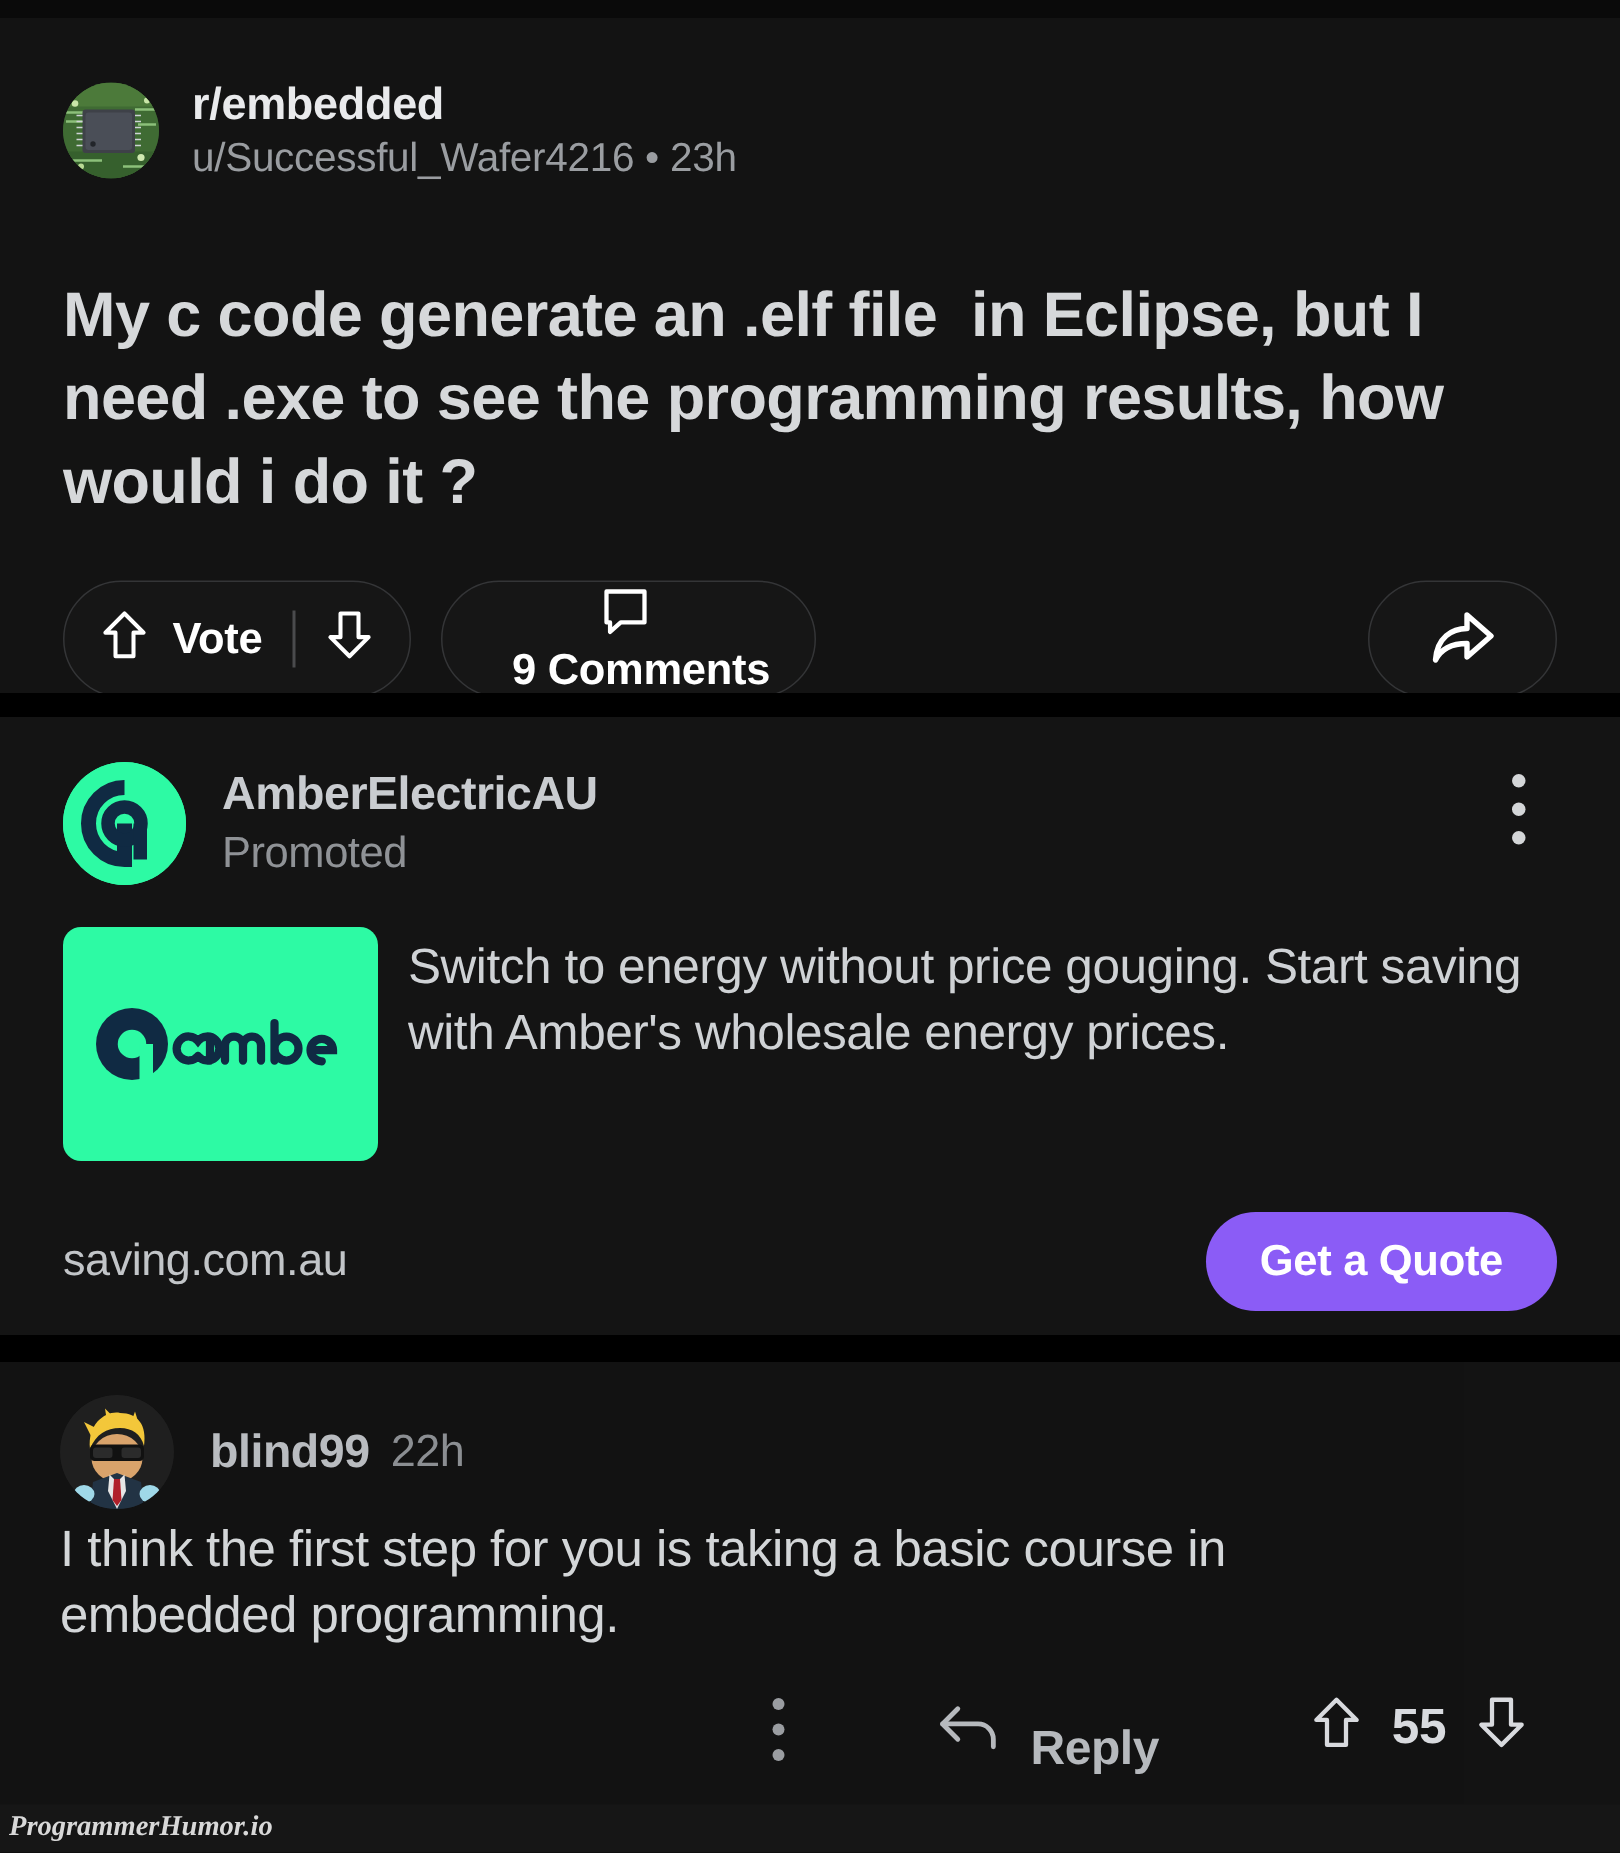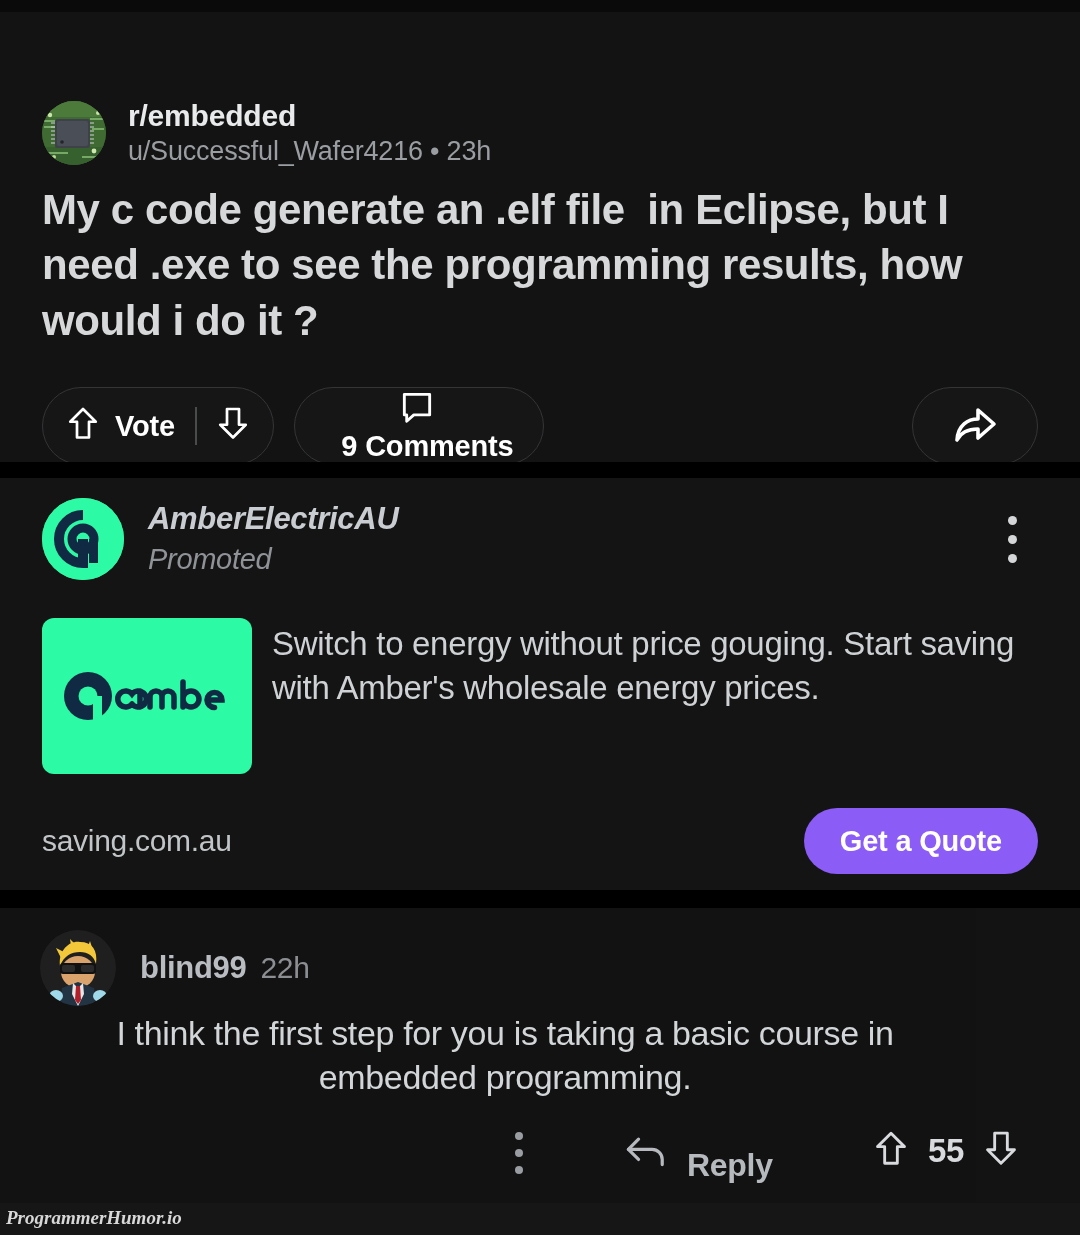--- a/index.html
+++ b/index.html
@@ -9,21 +9,21 @@
     font-family:"Liberation Sans", sans-serif;
     overflow:hidden;
   }
   #screen { position:relative; width:1080px; height:1235px; background:#131313; }
 
   .top-strip { position:absolute; top:0; left:0; width:1080px; height:12px; background:#0a0a0a; }
 
   
   .post { position:absolute; top:12px; left:0; width:1080px; height:450px; background:#131313; }
 
-  .post-head { position:absolute; top:40px; left:42px; display:flex; align-items:center;margin-top:46px; }
+  .post-head { position:absolute; top:40px; left:42px; display:flex; align-items:center; }
   .sub-avatar {
     width:64px; height:64px; border-radius:50%; flex:none; overflow:hidden;
     background:#2f4a2a; position:relative;
   }
   .pcb { position:absolute; inset:0; }
   .head-text { margin-left:22px; }
   .sub-name { font-size:30px; font-weight:bold; color:#e9eaec; line-height:1.18; letter-spacing:-.2px; }
   .sub-meta { font-size:27px; color:#9a9da1; line-height:1.2; margin-top:2px; letter-spacing:-.2px; }
 
   .post-title {
@@ -46,21 +46,21 @@
   .pill-share {
     position:absolute; right:0; top:0; width:126px; height:78px;
     border:1.5px solid #343537; border-radius:39px; background:#161616;
     display:flex; align-items:center; justify-content:center;
   }
 
   .divider { position:absolute; left:0; width:1080px; background:#000; }
 
   
   .ad { position:absolute; top:478px; left:0; width:1080px; height:412px; background:#141414; }
-  .ad-head { position:absolute; top:20px; left:42px; display:flex; align-items:center;font-style:italic; }
+  .ad-head { position:absolute; top:30px; left:42px; display:flex; align-items:center; }
   .ad-avatar { width:82px; height:82px; border-radius:50%; flex:none; position:relative; background:#2dfaa4; }
   .ad-head-text { margin-left:24px; }
   .ad-name { font-size:31px; font-weight:bold; color:#c9ccd0; line-height:1.18; letter-spacing:-.3px; }
   .ad-promoted { font-size:29px; color:#8f9296; line-height:1.2; margin-top:4px; letter-spacing:-.3px; }
   .ad-kebab { position:absolute; top:38px; right:62px; width:10px; }
   .ad-kebab i { display:block; width:9px; height:9px; border-radius:50%; background:#d4d6d8; margin-bottom:10px; }
   .ad-kebab i:last-child { margin-bottom:0; }
 
   .ad-body { position:absolute; top:140px; left:42px; width:996px; display:flex; }
   .ad-thumb {
@@ -73,21 +73,21 @@
   }
   .ad-foot { position:absolute; top:330px; left:42px; width:996px; height:66px; }
   .ad-url { font-size:30px; color:#c2c5c8; line-height:66px; letter-spacing:-.3px; }
   .ad-cta {
     position:absolute; right:0; top:0; height:66px; padding:0 36px;
     background:#8b5cf6; border-radius:33px; color:#fff;
     font-size:29px; font-weight:bold; line-height:66px; letter-spacing:-.2px;
   }
 
   
-  .comment { position:absolute; top:908px; left:0; width:976px; height:305px; background:#121212;text-align:center; }
+  .comment { position:absolute; top:908px; left:0; width:976px; height:305px; background:#121212; }
   .cm-head { position:absolute; top:22px; left:40px; display:flex; align-items:center; }
   .cm-avatar { width:76px; height:76px; border-radius:50%; flex:none; position:relative; background:#1b1b1b; overflow:hidden; }
   .cm-user { margin-left:24px; font-size:31px; font-weight:bold; color:#b9bcc0; letter-spacing:-.3px; }
   .cm-time { margin-left:14px; font-size:30px; color:#8b8e92; letter-spacing:-.3px; }
   .cm-text {
     position:absolute; top:104px; left:40px; width:930px;
     font-size:34px; color:#d3d6d8; line-height:1.28; letter-spacing:-.35px;
   }
   .cm-actions { position:absolute; top:212px; left:40px; width:1000px; height:62px; }
   .cm-kebab { position:absolute; left:475px; top:12px; }

